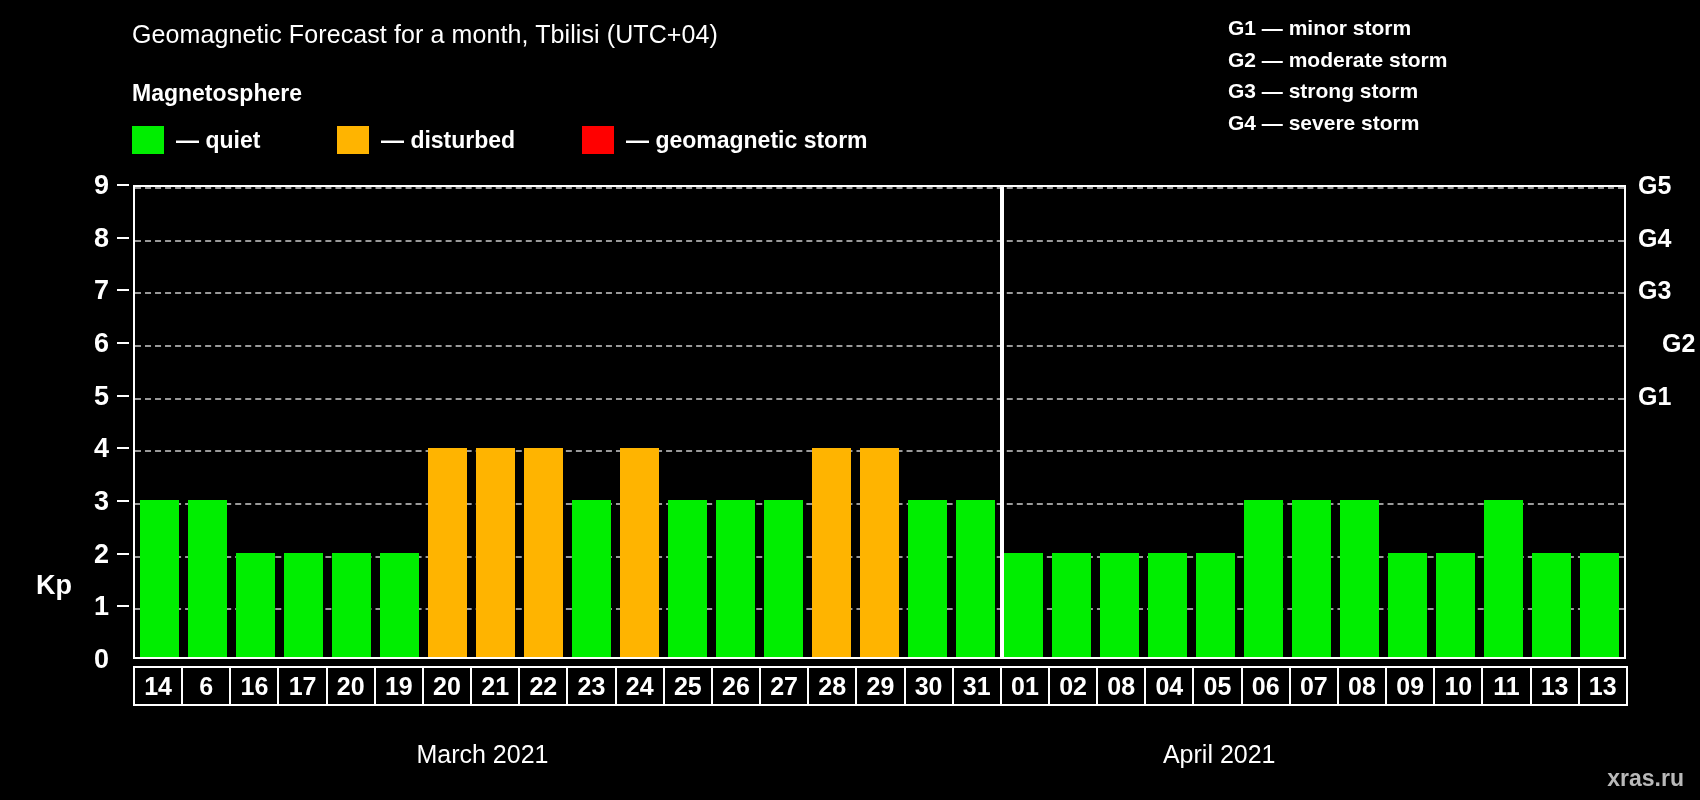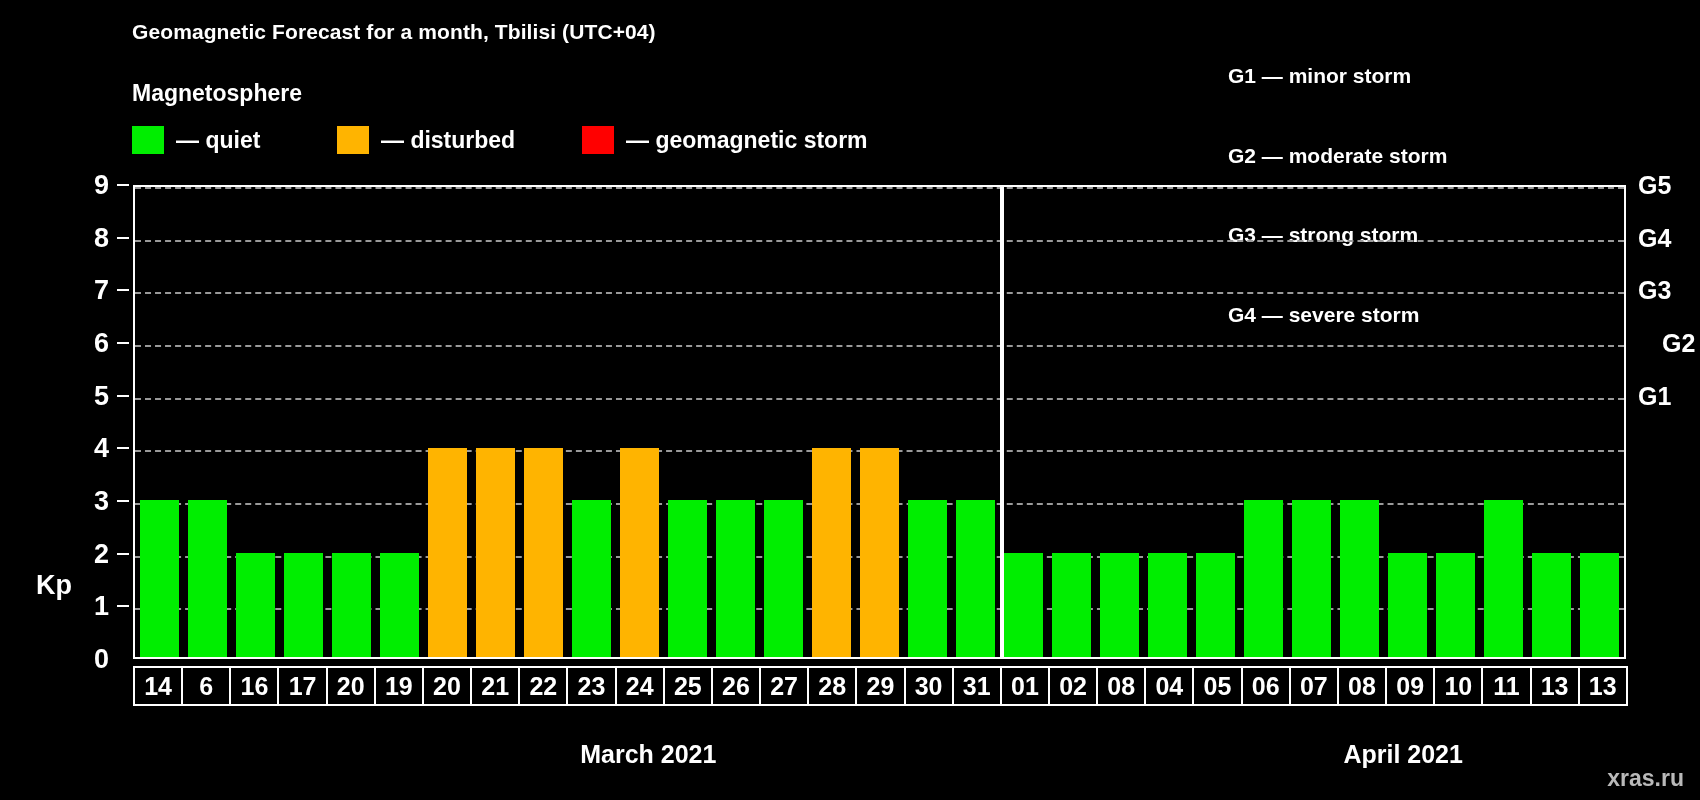--- a/index.html
+++ b/index.html
@@ -7,36 +7,36 @@
   body {
     width:1700px; height:800px;
     background:#000; color:#fff;
     font-family:"Liberation Sans", sans-serif;
     overflow:hidden; position:relative;
   }
 
   
   #title {
     position:absolute; left:132px; top:20px;
-    font-size:21px; font-weight:bold; letter-spacing:0.1px; white-space:nowrap;
+    font-size:25px; font-weight:normal; letter-spacing:0.1px; white-space:nowrap;
   }
   #subtitle {
     position:absolute; left:132px; top:80px;
     font-size:23px; font-weight:bold;
   }
 
   
   #legend { position:absolute; left:132px; top:125px; height:30px; }
   .lg-item { position:absolute; display:flex; align-items:center; height:30px; }
   .lg-swatch { width:32px; height:28px; display:block; }
   .lg-text { font-size:23px; font-weight:bold; margin-left:12px; white-space:nowrap; }
 
   
   #gscale { position:absolute; left:1228px; top:12px; }
-  .g-row { font-size:21px; font-weight:bold; line-height:31.5px; white-space:nowrap;margin-top:48px; }
+  .g-row { font-size:21px; font-weight:bold; line-height:31.5px; white-space:nowrap; }
 
   
   #plot {
     position:absolute; left:133px; top:185px;
     width:1493px; height:474px;
     border-top:2px solid #fff; border-bottom:2px solid #fff;
     border-left:2px solid #fff; border-right:2px solid #fff;
   }
   #gridlayer { position:absolute; inset:0; }
   .gridline {
@@ -80,21 +80,21 @@
   }
   .date-cell {
     flex:1 1 0; height:40px; border:2px solid #fff; margin-right:-2px;
     display:flex; align-items:center; justify-content:center;
     font-size:25px; font-weight:bold; background:#000;
   }
 
   
   .month-cap {
     position:absolute; top:740px;
-    font-size:25px; font-weight:bold; text-align:right;
+    font-size:25px; font-weight:normal; text-align:left;
   }
 
   
   #watermark {
     position:absolute; right:16px; bottom:8px;
     font-size:23px; font-weight:bold; color:#b9b9b9;
   }
 </style>
 </head>
 <body>

